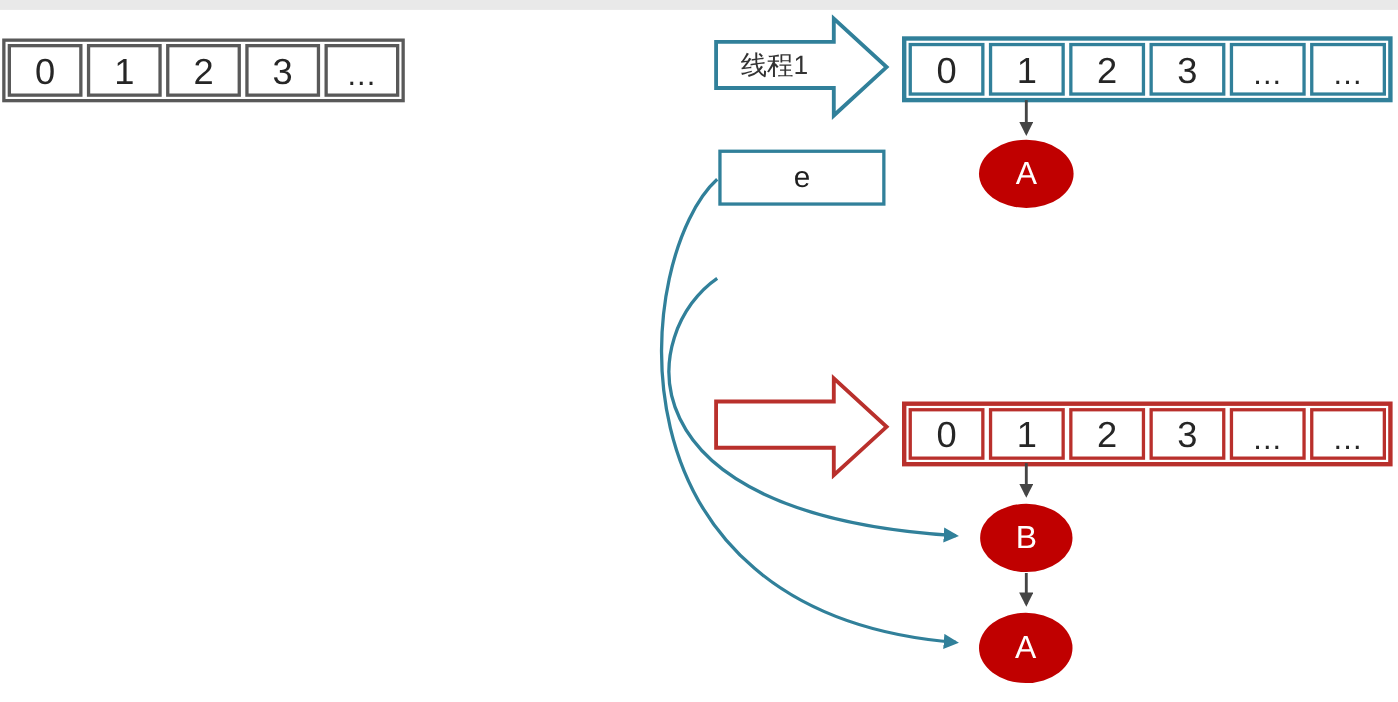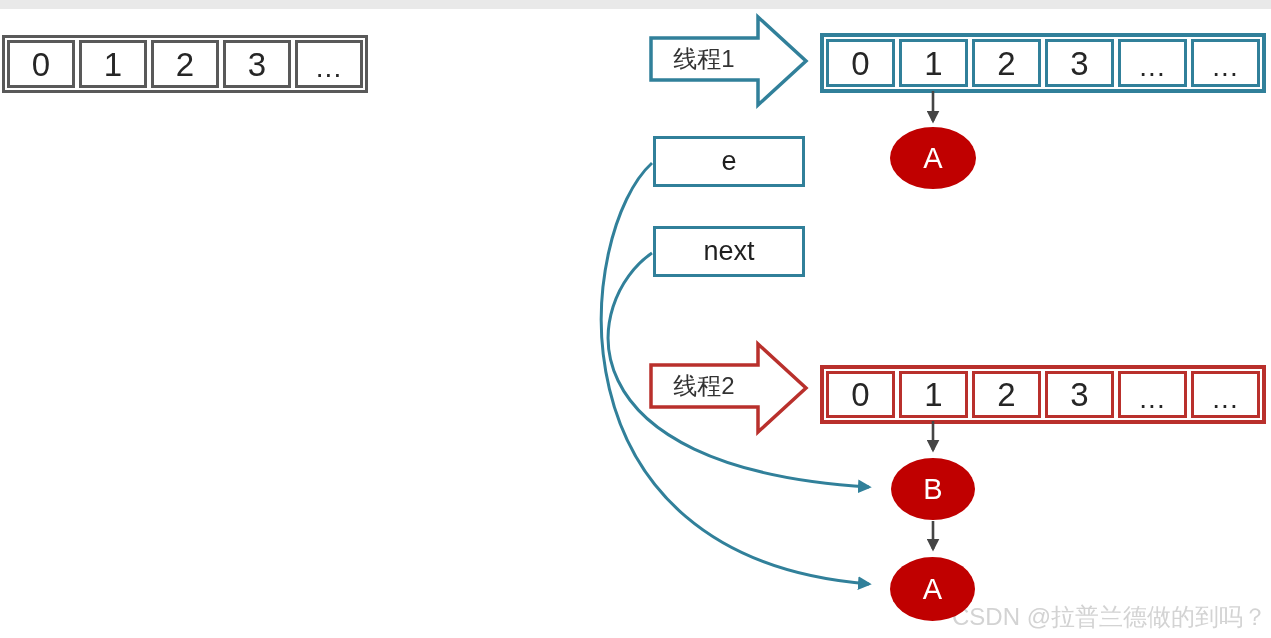--- a/index.html
+++ b/index.html
@@ -117,37 +117,34 @@
   <div class="cellrow row-teal" style="left:820px; top:33px;">
     <div class="cell">0</div>
     <div class="cell">1</div>
     <div class="cell">2</div>
     <div class="cell">3</div>
     <div class="cell dots">...</div>
     <div class="cell dots">...</div>
   </div>
 
   <div class="varbox" style="left:653px; top:136px;">e</div>
-  <div class="varbox" style="left:653px; top:226px;">next</div>
 
   <svg class="blockarrow" style="left:648px; top:340px;" width="162" height="96" viewBox="0 0 162 96">
     <polygon points="3,25 110,25 110,4 158,48 110,92 110,67 3,67" fill="#ffffff" stroke="#b9302c" stroke-width="3.5" stroke-linejoin="miter"></polygon>
   </svg>
-  <div class="thread-label" style="left:651px; top:365px;">线程2</div>
 
   <div class="cellrow row-red" style="left:820px; top:365px;">
     <div class="cell">0</div>
     <div class="cell">1</div>
     <div class="cell">2</div>
     <div class="cell">3</div>
     <div class="cell dots">...</div>
     <div class="cell dots">...</div>
   </div>
 
-  <div class="watermark">CSDN @拉普兰德做的到吗？</div>
 
   <div class="node" style="left:890px; top:127px; width:86px; height:62px;">A</div>
   <div class="node" style="left:891px; top:458px; width:84px; height:62px;">B</div>
   <div class="node" style="left:890px; top:557px; width:85px; height:64px;">A</div>
 
   <svg id="connectors">
     <defs>
       <marker id="mGray" viewBox="0 0 10 10" refX="8" refY="5" markerWidth="5" markerHeight="5" orient="auto-start-reverse">
         <path d="M0,0 L10,5 L0,10 z" fill="#454545"></path>
       </marker>

